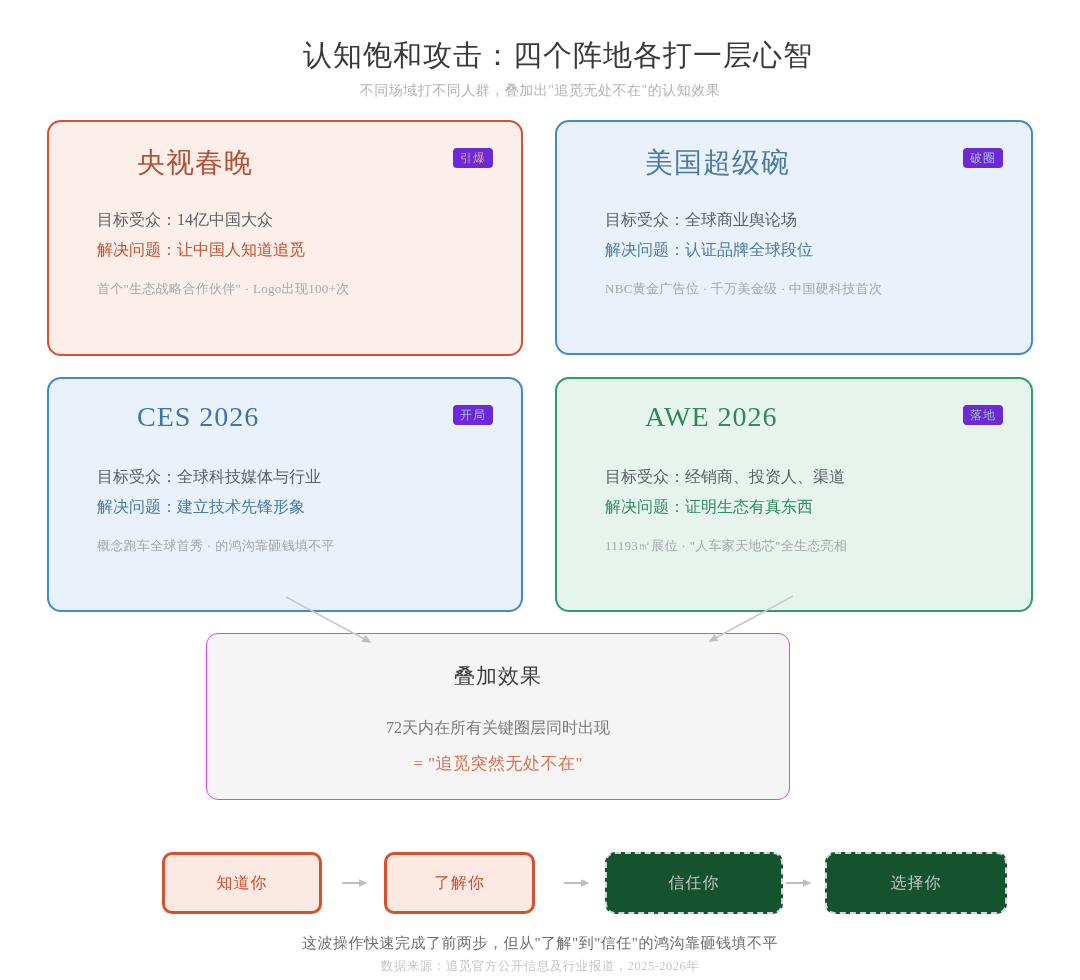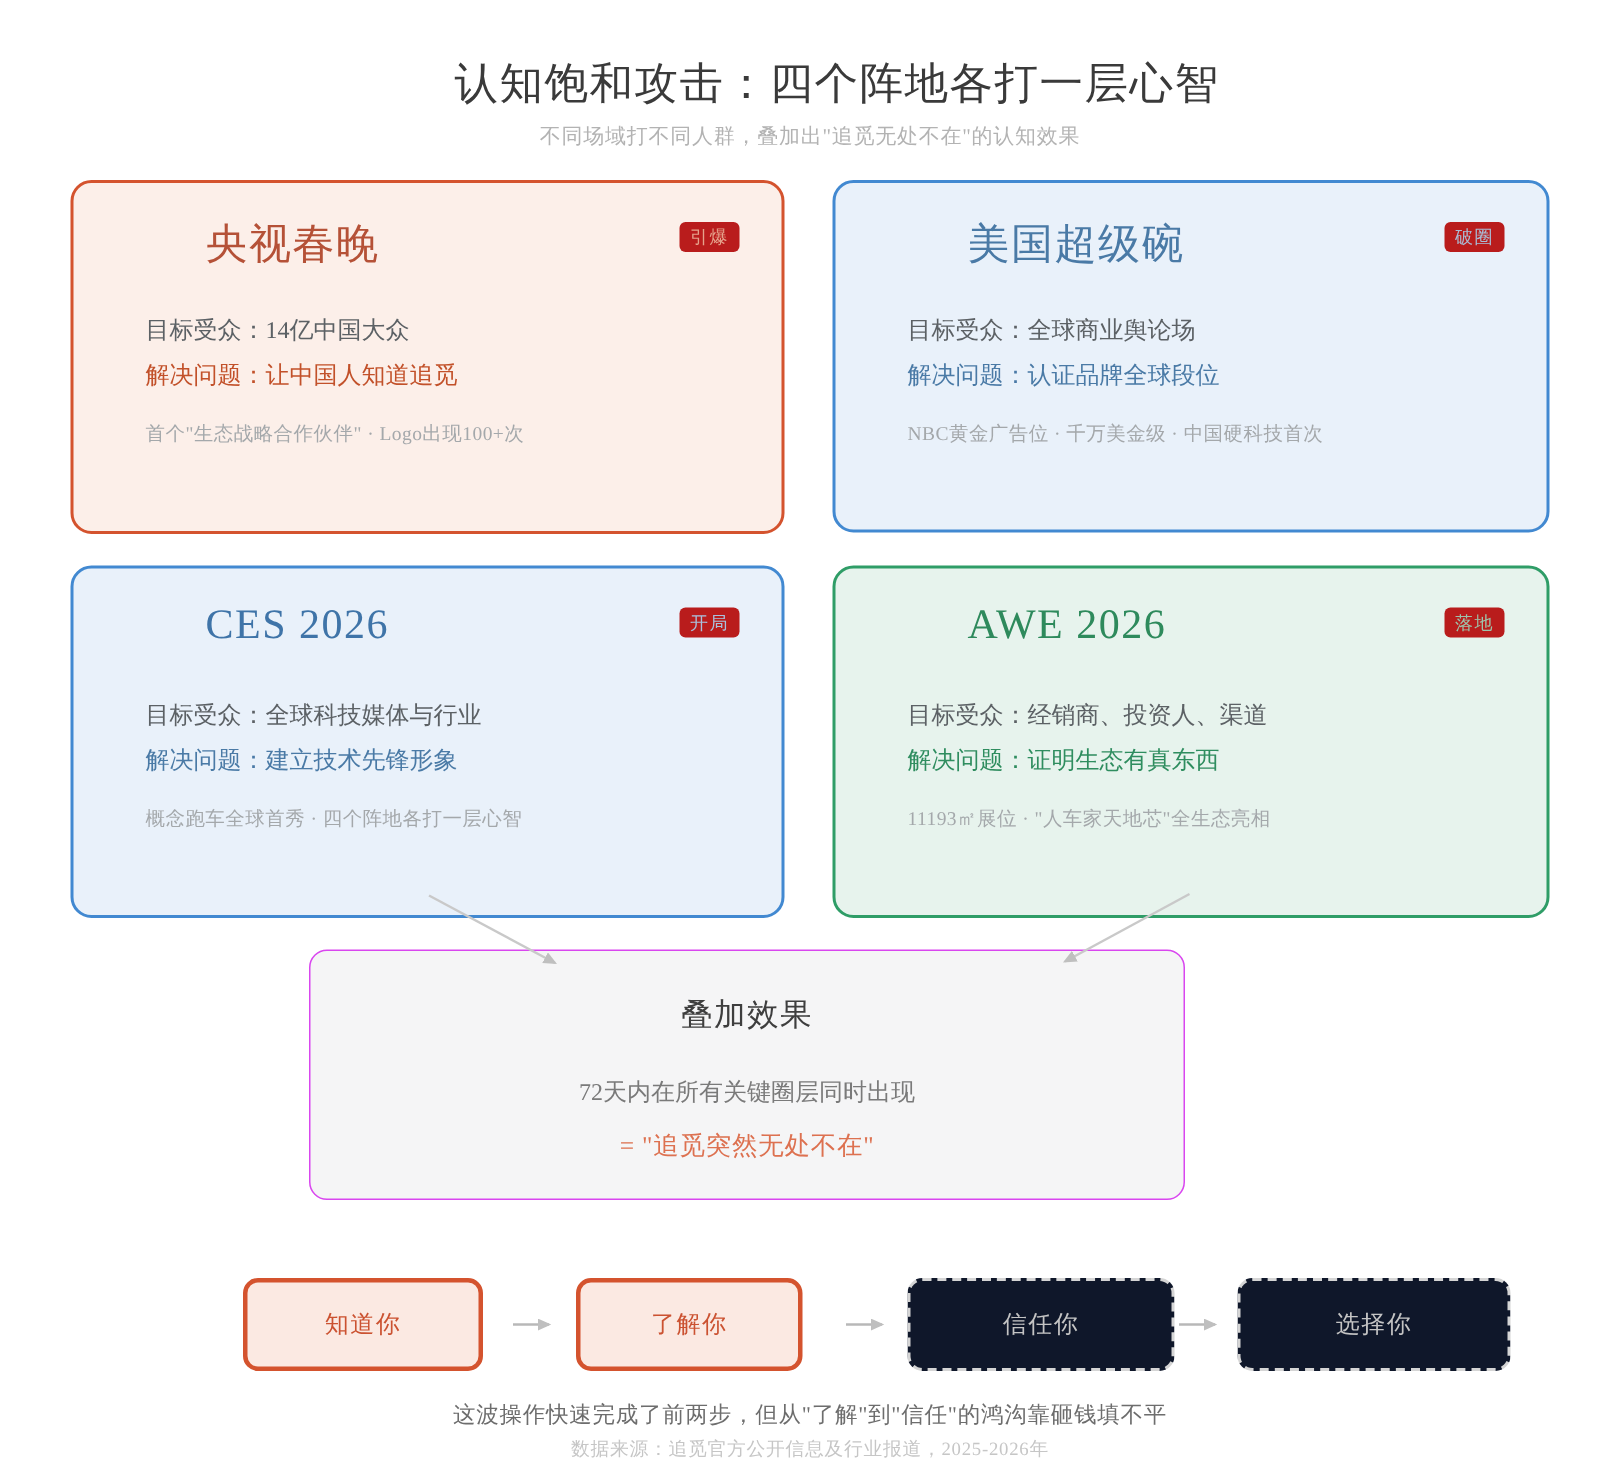--- a/index.html
+++ b/index.html
@@ -25,21 +25,21 @@
     position: absolute; border: 2px solid #999; border-radius: 14px;
     background: #f5f5f5; z-index: 1;
   }
   .card-0 { left: 47px;  top: 120px; width: 476px; height: 236px; }
   .card-1 { left: 555px; top: 120px; width: 478px; height: 235px; }
   .card-2 { left: 47px;  top: 377px; width: 476px; height: 235px; }
   .card-3 { left: 555px; top: 377px; width: 478px; height: 235px; }
 
   .card-badge {
     position: absolute; top: 26px; right: 28px;
-    background: #b91c1c; border-radius: 4px; padding: 3px 7px;
+    background: #6d28d9; border-radius: 4px; padding: 3px 7px;
     font-size: 12px; line-height: 1.2; letter-spacing: 1px;
   }
   .card-title {
     position: absolute; top: 22px; left: 48px;
     font-size: 28px; font-weight: 500; letter-spacing: 1px; margin-left: 40px;
   }
   .card-audience {
     position: absolute; top: 88px; left: 48px;
     font-size: 16px; color: #5c6165;
   }
@@ -77,21 +77,21 @@
 
   .funnel-step {
     position: absolute; top: 852px; height: 62px;
     display: flex; align-items: center; justify-content: center;
     border-radius: 10px; font-size: 16px; letter-spacing: 1px; z-index: 2;
   }
   .funnel-step.active {
     background: #fbe9e2; border: 3px solid #d4532e; color: #cb5231;
   }
   .funnel-step.inactive {
-    background: #0f172a; border: 2px dashed #d5d5d5; color: #c4c4c4;
+    background: #14532d; border: 2px dashed #d5d5d5; color: #c4c4c4;
   }
   .fs-0 { left: 162px; width: 160px; }
   .fs-1 { left: 384px; width: 151px; }
   .fs-2 { left: 605px; width: 178px; }
   .fs-3 { left: 825px; width: 182px; }
 
   .footer-note {
     position: absolute; top: 934px; left: 0; right: 0; text-align: center;
     font-size: 15px; color: #6d6d6d; letter-spacing: 0.5px;
   }
@@ -122,21 +122,21 @@
     <div class="card-audience">目标受众：全球商业舆论场</div>
     <div class="card-problem" style="color: rgb(74, 122, 166);">解决问题：认证品牌全球段位</div>
     <div class="card-footnote">NBC黄金广告位 · 千万美金级 · 中国硬科技首次</div>
   </section>
 
   <section class="card card-2" style="background: rgb(233, 241, 250); border-color: rgb(66, 137, 209);">
     <div class="card-badge" style="color: rgb(169, 192, 221);">开局</div>
     <h2 class="card-title" style="color: rgb(63, 116, 168);">CES 2026</h2>
     <div class="card-audience">目标受众：全球科技媒体与行业</div>
     <div class="card-problem" style="color: rgb(74, 122, 166);">解决问题：建立技术先锋形象</div>
-    <div class="card-footnote">概念跑车全球首秀 · 四个阵地各打一层心智</div>
+    <div class="card-footnote">概念跑车全球首秀 · 的鸿沟靠砸钱填不平</div>
   </section>
 
   <section class="card card-3" style="background: rgb(231, 243, 237); border-color: rgb(47, 157, 103);">
     <div class="card-badge" style="color: rgb(158, 195, 171);">落地</div>
     <h2 class="card-title" style="color: rgb(46, 138, 92);">AWE 2026</h2>
     <div class="card-audience">目标受众：经销商、投资人、渠道</div>
     <div class="card-problem" style="color: rgb(47, 141, 95);">解决问题：证明生态有真东西</div>
     <div class="card-footnote">11193㎡展位 · "人车家天地芯"全生态亮相</div>
   </section>
 

